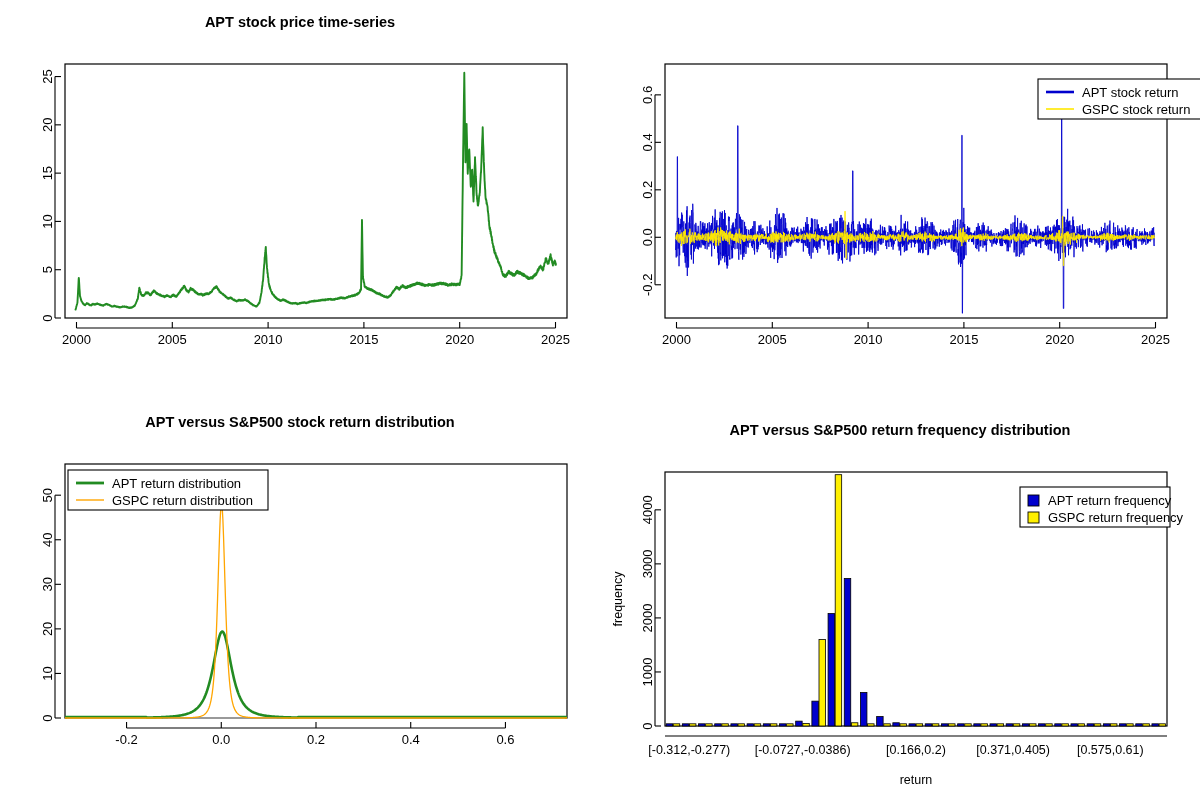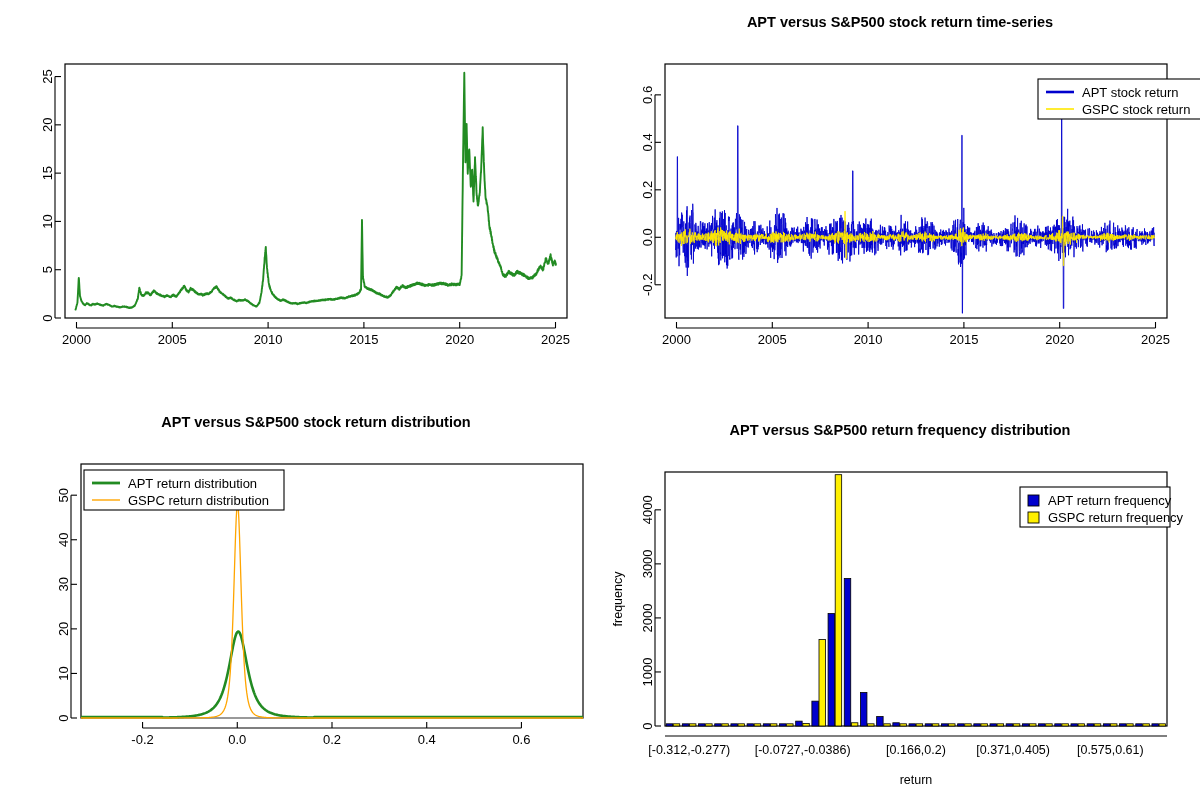--- a/index.html
+++ b/index.html
@@ -3,40 +3,41 @@
 <meta charset="utf-8">
 <title>APT stock analysis panels</title>
 <style>
   html,body{margin:0;padding:0;background:#ffffff;}
   body{width:1200px;height:800px;overflow:hidden;
        font-family:"Liberation Sans","DejaVu Sans",sans-serif;color:#000;}
   #root{position:relative;width:1200px;height:800px;}
   .panel{position:absolute;width:600px;height:400px;}
   #p-tl{left:0;top:0;}
   #p-tr{left:600px;top:0;}
-  #p-bl{left:16px;top:400px;text-decoration:underline;}
+  #p-bl{left:0;top:400px;text-decoration:underline;}
   #p-br{left:600px;top:408px;}
 
   .ptitle{position:absolute;left:0;top:14px;width:600px;text-align:center;
           font-size:14.5px;font-weight:bold;letter-spacing:0px;}
 
   .plotsvg{position:absolute;left:0;top:0;width:600px;height:400px;}
 
   .axlabel{font-size:13px;fill:#000;font-family:"Liberation Sans","DejaVu Sans",sans-serif;}
   .axlabel-rot{font-size:13px;fill:#000;font-family:"Liberation Sans","DejaVu Sans",sans-serif;}
   .legtext{font-size:13px;fill:#000;font-family:"Liberation Sans","DejaVu Sans",sans-serif;}
   .axistitle{font-size:12.5px;fill:#000;font-family:"Liberation Sans","DejaVu Sans",sans-serif;}
   .binlabel{font-size:12.5px;fill:#000;font-family:"Liberation Sans","DejaVu Sans",sans-serif;}
 </style>
 </head>
 <body>
 
 <div id="root">
 
   <div class="panel" id="p-tl">
+    <div class="ptitle">APT stock price time-series</div>
     <svg class="plotsvg" id="svg-tl" viewBox="0 0 600 400">
         <rect x="65" y="64" width="502" height="254" fill="none" stroke="#000000" stroke-width="1.2"></rect>
         <g>
           <line x1="76.4961832061052" y1="328" x2="555.5038167938948" y2="328" stroke="#000" stroke-width="1.1"></line>
           <line x1="76.4961832061052" y1="328" x2="76.4961832061052" y2="322" stroke="#000" stroke-width="1.1"></line>
           <text x="76.4961832061052" y="344" class="axlabel" text-anchor="middle">2000</text>
           <line x1="172.29770992366315" y1="328" x2="172.29770992366315" y2="322" stroke="#000" stroke-width="1.1"></line>
           <text x="172.29770992366315" y="344" class="axlabel" text-anchor="middle">2005</text>
           <line x1="268.09923664122107" y1="328" x2="268.09923664122107" y2="322" stroke="#000" stroke-width="1.1"></line>
           <text x="268.09923664122107" y="344" class="axlabel" text-anchor="middle">2010</text>
@@ -60,21 +61,20 @@
           <line x1="55" y1="124.84410646387835" x2="61" y2="124.84410646387835" stroke="#000" stroke-width="1.1"></line>
           <text x="49" y="124.84410646387835" class="axlabel-rot" text-anchor="middle" dominant-baseline="middle" transform="rotate(-90 49 124.84410646387835)">20</text>
           <line x1="55" y1="76.5551330798479" x2="61" y2="76.5551330798479" stroke="#000" stroke-width="1.1"></line>
           <text x="49" y="76.5551330798479" class="axlabel-rot" text-anchor="middle" dominant-baseline="middle" transform="rotate(-90 49 76.5551330798479)">25</text>
         </g>
         <path d="M75.54 309.62 L75.70 309.08 L75.86 308.78 L76.02 307.74 L76.18 307.27 L76.34 306.60 L76.50 306.02 L76.66 305.29 L76.82 304.87 L76.98 304.44 L77.13 303.74 L77.29 303.18 L77.45 302.51 L77.62 299.10 L77.79 296.08 L77.96 293.67 L78.12 289.93 L78.29 287.06 L78.46 283.63 L78.63 279.69 L78.80 277.93 L78.96 279.35 L79.12 282.22 L79.29 285.12 L79.45 288.22 L79.62 290.24 L79.78 292.65 L79.95 295.32 L80.11 296.79 L80.28 296.80 L80.45 297.53 L80.62 298.41 L80.78 298.38 L80.95 299.51 L81.12 299.60 L81.29 300.84 L81.45 300.61 L81.61 301.59 L81.77 301.57 L81.92 301.67 L82.08 301.82 L82.24 302.07 L82.40 302.18 L82.56 302.90 L82.72 303.22 L82.88 303.04 L83.04 303.60 L83.20 303.80 L83.36 303.80 L83.52 304.36 L83.68 303.91 L83.84 304.19 L84.00 304.64 L84.16 304.51 L84.32 304.47 L84.48 304.92 L84.64 304.88 L84.80 304.54 L84.96 304.81 L85.12 305.24 L85.28 304.57 L85.44 304.60 L85.60 304.43 L85.76 304.20 L85.92 304.27 L86.08 303.83 L86.24 303.81 L86.40 303.97 L86.56 303.86 L86.72 303.23 L86.87 303.11 L87.03 303.41 L87.19 303.26 L87.35 303.41 L87.51 303.66 L87.67 303.55 L87.83 303.56 L87.99 303.95 L88.15 304.11 L88.31 303.72 L88.47 304.23 L88.63 304.24 L88.79 304.34 L88.95 304.40 L89.11 304.87 L89.27 304.85 L89.43 304.42 L89.59 304.71 L89.75 305.06 L89.91 305.22 L90.07 305.23 L90.23 304.97 L90.39 305.28 L90.55 305.11 L90.71 305.26 L90.87 305.13 L91.03 305.07 L91.19 305.53 L91.35 305.43 L91.51 304.90 L91.66 305.14 L91.82 304.91 L91.98 304.32 L92.14 304.64 L92.30 304.19 L92.46 304.59 L92.62 304.09 L92.78 304.27 L92.94 303.68 L93.10 304.34 L93.26 304.12 L93.42 304.18 L93.58 304.18 L93.74 304.16 L93.90 304.45 L94.06 304.12 L94.22 304.03 L94.38 304.11 L94.54 304.57 L94.70 304.58 L94.86 304.72 L95.02 304.58 L95.18 304.24 L95.34 304.60 L95.50 303.95 L95.66 304.24 L95.82 303.85 L95.98 303.70 L96.14 304.30 L96.30 304.31 L96.45 303.78 L96.61 304.19 L96.77 303.62 L96.93 303.47 L97.09 303.29 L97.25 303.98 L97.41 303.74 L97.57 303.64 L97.73 303.70 L97.89 304.06 L98.05 303.93 L98.21 304.11 L98.37 304.04 L98.53 304.09 L98.69 304.11 L98.85 303.97 L99.01 304.19 L99.17 304.56 L99.33 304.63 L99.49 304.49 L99.65 304.64 L99.81 304.39 L99.97 305.00 L100.13 305.12 L100.29 305.13 L100.45 304.84 L100.61 304.73 L100.77 304.83 L100.93 305.20 L101.09 304.81 L101.24 304.91 L101.40 305.14 L101.56 305.35 L101.72 305.08 L101.88 305.10 L102.04 305.54 L102.20 305.17 L102.36 305.53 L102.52 305.22 L102.68 305.56 L102.84 305.37 L103.00 305.56 L103.16 305.48 L103.32 305.79 L103.48 305.28 L103.64 305.58 L103.80 304.93 L103.96 304.90 L104.12 304.90 L104.28 304.81 L104.44 304.72 L104.60 304.72 L104.76 304.36 L104.92 304.34 L105.08 304.59 L105.24 304.80 L105.40 304.33 L105.56 304.23 L105.72 303.87 L105.88 303.96 L106.03 304.03 L106.19 303.84 L106.35 304.24 L106.51 304.18 L106.67 303.94 L106.83 304.34 L106.99 304.16 L107.15 303.96 L107.31 304.15 L107.47 304.26 L107.63 304.71 L107.79 304.21 L107.95 304.33 L108.11 304.73 L108.27 304.82 L108.43 304.62 L108.59 304.60 L108.75 304.75 L108.91 304.92 L109.07 304.79 L109.23 305.08 L109.39 304.95 L109.55 305.13 L109.71 305.23 L109.87 305.10 L110.03 305.54 L110.19 305.85 L110.35 305.60 L110.51 305.55 L110.67 305.63 L110.83 305.73 L110.98 305.72 L111.14 306.16 L111.30 305.96 L111.46 306.18 L111.62 306.11 L111.78 306.36 L111.94 306.68 L112.10 306.33 L112.26 306.23 L112.42 306.58 L112.58 306.45 L112.74 306.48 L112.90 306.38 L113.06 306.17 L113.22 306.18 L113.38 306.46 L113.54 306.22 L113.70 306.00 L113.86 305.84 L114.02 306.19 L114.18 305.96 L114.34 305.68 L114.50 305.67 L114.66 305.99 L114.82 306.22 L114.98 305.80 L115.14 306.33 L115.30 306.27 L115.46 306.37 L115.62 306.51 L115.77 306.48 L115.93 306.20 L116.09 306.59 L116.25 306.31 L116.41 306.56 L116.57 306.58 L116.73 306.79 L116.89 306.91 L117.05 306.73 L117.21 306.51 L117.37 306.53 L117.53 306.57 L117.69 306.66 L117.85 306.85 L118.01 307.00 L118.17 306.89 L118.33 307.08 L118.49 307.31 L118.65 307.32 L118.81 306.78 L118.97 306.82 L119.13 307.41 L119.29 307.44 L119.45 307.18 L119.61 307.04 L119.77 307.27 L119.93 307.40 L120.09 307.08 L120.25 307.24 L120.41 307.17 L120.56 307.13 L120.72 307.10 L120.88 307.39 L121.04 307.04 L121.20 307.12 L121.36 307.00 L121.52 307.04 L121.68 306.94 L121.84 306.74 L122.00 306.80 L122.16 306.59 L122.32 306.91 L122.48 306.49 L122.64 306.78 L122.80 306.75 L122.96 306.79 L123.12 306.61 L123.28 306.76 L123.44 306.72 L123.60 306.54 L123.76 306.57 L123.92 306.65 L124.08 306.41 L124.24 306.79 L124.40 306.71 L124.56 306.32 L124.72 306.69 L124.88 306.82 L125.04 306.93 L125.20 306.75 L125.35 306.87 L125.51 306.89 L125.67 306.78 L125.83 306.97 L125.99 306.66 L126.15 306.63 L126.31 306.92 L126.47 306.66 L126.63 307.04 L126.79 307.35 L126.95 306.94 L127.11 307.17 L127.27 307.47 L127.43 307.04 L127.59 307.29 L127.75 307.59 L127.91 307.34 L128.07 307.59 L128.23 307.31 L128.39 307.63 L128.55 307.92 L128.71 307.93 L128.87 307.73 L129.03 307.73 L129.19 308.00 L129.35 307.88 L129.51 307.53 L129.67 307.66 L129.83 307.52 L129.99 307.96 L130.15 307.79 L130.30 307.92 L130.46 307.57 L130.62 307.88 L130.78 307.80 L130.94 307.57 L131.10 307.30 L131.26 307.75 L131.42 307.41 L131.58 307.37 L131.74 307.29 L131.90 307.65 L132.06 307.51 L132.22 307.26 L132.38 307.28 L132.54 307.01 L132.70 307.25 L132.86 306.92 L133.02 306.82 L133.18 306.42 L133.34 306.30 L133.50 306.71 L133.66 306.07 L133.82 305.87 L133.98 305.92 L134.14 305.71 L134.30 305.60 L134.46 306.00 L134.62 305.96 L134.78 305.32 L134.94 305.38 L135.09 304.77 L135.25 304.41 L135.41 304.25 L135.57 303.90 L135.73 303.33 L135.89 303.22 L136.05 303.04 L136.21 302.09 L136.37 301.95 L136.53 301.43 L136.69 301.49 L136.85 301.18 L137.01 300.14 L137.17 299.91 L137.33 299.52 L137.49 299.65 L137.65 298.61 L137.81 298.86 L137.96 297.85 L138.12 296.75 L138.27 295.11 L138.42 293.98 L138.58 293.05 L138.73 292.53 L138.88 290.70 L139.04 289.66 L139.19 288.47 L139.34 287.78 L139.50 288.32 L139.66 289.02 L139.82 290.04 L139.98 290.58 L140.14 290.92 L140.30 291.50 L140.46 292.16 L140.62 292.00 L140.78 292.47 L140.94 293.93 L141.10 294.55 L141.26 294.56 L141.42 294.98 L141.59 294.56 L141.75 295.63 L141.91 295.49 L142.08 295.66 L142.24 295.55 L142.41 295.71 L142.57 294.84 L142.74 295.31 L142.90 295.00 L143.06 295.77 L143.23 296.06 L143.39 295.54 L143.56 295.41 L143.72 295.15 L143.89 295.30 L144.05 295.43 L144.21 295.59 L144.38 294.46 L144.54 295.07 L144.71 294.65 L144.87 294.15 L145.04 293.98 L145.20 294.16 L145.36 293.37 L145.53 293.13 L145.69 292.78 L145.86 292.30 L146.01 293.22 L146.17 292.90 L146.32 292.43 L146.48 293.53 L146.63 293.19 L146.79 292.31 L146.95 292.43 L147.10 292.27 L147.26 292.72 L147.41 292.89 L147.57 293.42 L147.72 293.08 L147.88 292.44 L148.04 292.81 L148.19 292.84 L148.35 292.62 L148.51 292.85 L148.67 293.81 L148.83 293.56 L148.99 293.84 L149.15 293.83 L149.31 293.63 L149.47 293.68 L149.62 293.96 L149.78 294.99 L149.94 295.09 L150.10 295.30 L150.26 295.40 L150.42 295.27 L150.58 295.30 L150.74 295.16 L150.90 294.37 L151.06 294.94 L151.22 294.45 L151.38 294.00 L151.54 293.35 L151.70 292.96 L151.86 293.05 L152.02 293.50 L152.18 292.22 L152.34 292.13 L152.50 292.15 L152.66 291.92 L152.82 291.49 L152.98 291.64 L153.14 292.34 L153.30 291.35 L153.46 291.08 L153.62 290.34 L153.78 291.12 L153.94 291.30 L154.10 290.56 L154.26 290.94 L154.41 291.33 L154.57 290.60 L154.73 291.50 L154.89 291.34 L155.05 291.27 L155.21 292.15 L155.37 292.15 L155.53 292.62 L155.69 292.77 L155.85 292.35 L156.01 292.69 L156.17 293.42 L156.33 292.78 L156.49 293.76 L156.65 292.61 L156.81 293.96 L156.97 293.76 L157.13 292.90 L157.29 293.25 L157.45 294.25 L157.61 294.33 L157.77 294.28 L157.93 293.93 L158.09 294.04 L158.25 294.50 L158.41 294.02 L158.57 294.04 L158.73 294.12 L158.89 294.01 L159.05 294.42 L159.20 294.58 L159.36 294.88 L159.52 295.28 L159.68 294.75 L159.84 295.06 L160.00 295.39 L160.16 295.15 L160.32 294.55 L160.48 295.48 L160.64 294.76 L160.80 294.77 L160.96 294.81 L161.12 295.83 L161.28 296.10 L161.44 295.60 L161.60 296.00 L161.76 295.85 L161.92 296.06 L162.08 296.19 L162.24 295.80 L162.40 296.15 L162.56 296.33 L162.72 295.86 L162.88 296.31 L163.04 295.73 L163.20 296.55 L163.36 295.76 L163.52 296.04 L163.68 296.20 L163.84 296.45 L163.99 296.44 L164.15 296.98 L164.31 296.41 L164.47 296.38 L164.63 297.30 L164.79 296.43 L164.95 296.07 L165.11 296.30 L165.27 296.38 L165.43 296.37 L165.59 295.94 L165.75 296.40 L165.91 295.58 L166.07 295.50 L166.23 296.36 L166.39 295.65 L166.55 295.30 L166.71 295.75 L166.87 295.29 L167.03 296.10 L167.19 296.03 L167.35 295.26 L167.51 295.40 L167.67 295.85 L167.83 295.76 L167.99 295.55 L168.15 296.08 L168.31 295.74 L168.47 296.21 L168.63 295.95 L168.78 296.62 L168.94 296.24 L169.10 296.32 L169.26 296.82 L169.42 296.38 L169.58 297.14 L169.74 296.31 L169.90 296.36 L170.06 296.63 L170.22 297.06 L170.38 296.79 L170.54 296.70 L170.70 296.63 L170.86 297.40 L171.02 296.42 L171.18 296.14 L171.34 296.51 L171.50 295.91 L171.66 296.07 L171.82 295.57 L171.98 295.34 L172.14 295.71 L172.30 295.87 L172.46 296.01 L172.62 295.51 L172.78 295.15 L172.94 294.70 L173.10 294.49 L173.26 294.99 L173.42 295.07 L173.58 295.29 L173.73 295.60 L173.89 294.80 L174.05 295.93 L174.21 295.60 L174.37 295.61 L174.53 296.20 L174.69 296.13 L174.85 295.35 L175.01 295.71 L175.17 296.04 L175.33 296.43 L175.49 295.77 L175.65 296.06 L175.81 296.46 L175.97 296.78 L176.13 296.27 L176.29 296.59 L176.45 296.86 L176.61 296.05 L176.77 296.36 L176.93 295.95 L177.09 295.78 L177.25 295.19 L177.41 294.60 L177.57 295.06 L177.73 294.92 L177.89 294.22 L178.05 294.04 L178.21 294.39 L178.37 293.53 L178.52 293.85 L178.68 293.79 L178.84 292.72 L179.00 292.62 L179.16 292.68 L179.32 292.93 L179.48 292.87 L179.64 291.86 L179.80 291.68 L179.96 291.88 L180.12 292.03 L180.28 290.53 L180.44 290.60 L180.60 290.13 L180.76 290.54 L180.92 289.58 L181.08 290.34 L181.24 290.28 L181.40 289.40 L181.56 289.93 L181.72 289.89 L181.88 289.22 L182.04 288.46 L182.21 289.13 L182.37 287.64 L182.53 287.62 L182.70 288.56 L182.86 288.14 L183.03 287.79 L183.19 288.07 L183.36 287.45 L183.52 287.15 L183.68 285.91 L183.85 286.89 L184.01 286.15 L184.18 286.50 L184.33 285.73 L184.49 286.35 L184.64 287.14 L184.80 287.35 L184.96 286.73 L185.11 287.46 L185.27 287.30 L185.42 288.20 L185.58 289.21 L185.73 289.03 L185.89 288.79 L186.05 289.75 L186.20 290.43 L186.36 289.44 L186.51 290.18 L186.67 289.77 L186.83 290.05 L186.99 291.18 L187.15 291.41 L187.31 291.55 L187.47 290.98 L187.63 291.24 L187.79 291.43 L187.95 290.89 L188.10 291.38 L188.26 291.65 L188.42 291.57 L188.58 292.63 L188.74 291.59 L188.90 290.76 L189.06 291.52 L189.22 290.42 L189.38 291.14 L189.54 290.11 L189.70 290.52 L189.86 289.17 L190.02 289.40 L190.18 289.50 L190.34 289.32 L190.50 288.43 L190.66 287.84 L190.82 288.17 L190.98 288.11 L191.14 289.64 L191.30 288.33 L191.46 288.97 L191.62 288.86 L191.78 289.92 L191.94 288.62 L192.10 289.55 L192.26 289.00 L192.42 289.75 L192.58 288.92 L192.74 289.53 L192.90 290.18 L193.05 289.82 L193.21 289.88 L193.37 289.36 L193.53 290.22 L193.69 290.87 L193.85 290.64 L194.01 290.05 L194.17 290.58 L194.33 290.39 L194.49 290.48 L194.65 291.94 L194.81 290.76 L194.97 291.00 L195.13 291.98 L195.29 292.59 L195.45 291.49 L195.61 291.58 L195.77 292.74 L195.93 291.87 L196.09 292.56 L196.25 292.93 L196.41 293.28 L196.57 293.19 L196.73 292.57 L196.89 293.19 L197.05 293.11 L197.21 292.83 L197.37 293.03 L197.53 294.17 L197.69 293.95 L197.84 294.01 L198.00 293.93 L198.16 293.99 L198.32 294.47 L198.48 294.53 L198.64 293.81 L198.80 294.11 L198.96 294.42 L199.12 294.14 L199.28 294.42 L199.44 293.96 L199.60 294.08 L199.76 294.46 L199.92 294.64 L200.08 293.96 L200.24 294.07 L200.40 294.53 L200.56 294.52 L200.72 293.68 L200.88 293.79 L201.04 294.05 L201.20 293.60 L201.36 294.47 L201.52 294.84 L201.68 294.51 L201.84 293.87 L202.00 294.07 L202.16 294.56 L202.32 294.20 L202.48 295.01 L202.63 294.94 L202.79 295.78 L202.95 294.87 L203.11 295.09 L203.27 294.93 L203.43 295.11 L203.59 294.80 L203.75 294.30 L203.91 294.60 L204.07 294.33 L204.23 295.16 L204.39 295.18 L204.55 294.84 L204.71 294.49 L204.87 293.69 L205.03 293.82 L205.19 294.43 L205.35 294.61 L205.51 293.47 L205.67 294.54 L205.83 294.12 L205.99 293.76 L206.15 294.18 L206.31 293.20 L206.47 293.77 L206.63 293.92 L206.79 293.42 L206.95 293.78 L207.11 294.07 L207.27 293.21 L207.42 293.78 L207.58 293.50 L207.74 293.36 L207.90 294.38 L208.06 294.22 L208.22 293.94 L208.38 294.26 L208.54 294.30 L208.70 293.42 L208.86 293.75 L209.02 293.59 L209.18 293.88 L209.34 292.91 L209.50 293.15 L209.66 292.71 L209.82 292.44 L209.98 293.40 L210.14 292.10 L210.30 291.97 L210.46 292.58 L210.62 291.91 L210.78 292.09 L210.94 292.30 L211.10 292.45 L211.26 291.78 L211.42 292.20 L211.58 291.99 L211.74 291.09 L211.90 291.56 L212.06 291.46 L212.22 290.64 L212.37 290.09 L212.53 290.21 L212.69 289.55 L212.85 289.51 L213.01 289.32 L213.17 289.33 L213.33 288.68 L213.49 289.38 L213.65 289.10 L213.81 288.05 L213.97 288.64 L214.13 288.42 L214.29 287.86 L214.45 287.41 L214.61 288.12 L214.77 288.07 L214.93 287.70 L215.09 288.10 L215.25 286.91 L215.41 287.15 L215.57 287.20 L215.73 287.94 L215.89 287.11 L216.05 287.67 L216.21 286.22 L216.37 287.26 L216.53 286.70 L216.69 286.32 L216.85 286.96 L217.01 287.76 L217.16 287.76 L217.32 287.46 L217.48 288.24 L217.64 288.68 L217.80 288.68 L217.96 289.68 L218.12 288.62 L218.28 289.25 L218.44 289.62 L218.60 289.30 L218.76 289.93 L218.92 290.38 L219.08 290.19 L219.24 290.38 L219.40 291.80 L219.56 290.91 L219.72 291.42 L219.88 292.10 L220.04 291.55 L220.20 292.12 L220.36 292.73 L220.52 292.81 L220.68 292.16 L220.84 293.04 L221.00 292.71 L221.16 292.40 L221.32 292.67 L221.48 293.22 L221.64 293.44 L221.80 293.57 L221.95 293.35 L222.11 293.40 L222.27 293.38 L222.43 294.09 L222.59 294.11 L222.75 293.72 L222.91 294.67 L223.07 294.79 L223.23 294.62 L223.39 294.23 L223.55 294.94 L223.71 294.91 L223.87 294.82 L224.03 295.18 L224.19 295.15 L224.35 295.90 L224.51 295.44 L224.67 295.40 L224.83 296.14 L224.99 295.45 L225.15 295.79 L225.31 295.86 L225.47 296.79 L225.63 296.93 L225.79 296.16 L225.95 297.21 L226.11 297.22 L226.27 296.75 L226.43 297.46 L226.59 297.38 L226.74 297.04 L226.90 297.88 L227.06 297.46 L227.22 297.88 L227.38 298.31 L227.54 298.25 L227.70 297.99 L227.86 298.28 L228.02 298.80 L228.18 298.53 L228.34 298.66 L228.50 297.98 L228.66 297.89 L228.82 298.85 L228.98 297.94 L229.14 297.77 L229.30 298.19 L229.46 297.97 L229.62 298.16 L229.78 298.10 L229.94 298.11 L230.10 297.86 L230.26 298.18 L230.42 297.39 L230.58 298.08 L230.74 298.01 L230.90 297.52 L231.06 297.94 L231.22 297.76 L231.38 298.24 L231.53 298.32 L231.69 298.87 L231.85 298.86 L232.01 298.19 L232.17 298.27 L232.33 298.97 L232.49 298.78 L232.65 299.20 L232.81 299.49 L232.97 299.66 L233.13 299.56 L233.29 299.72 L233.45 299.64 L233.61 299.93 L233.77 300.16 L233.93 300.28 L234.09 299.56 L234.25 299.96 L234.41 299.69 L234.57 300.46 L234.73 299.99 L234.89 300.45 L235.05 300.16 L235.21 300.88 L235.37 300.92 L235.53 300.61 L235.69 300.89 L235.85 300.60 L236.01 300.54 L236.17 300.65 L236.33 300.64 L236.48 300.88 L236.64 301.14 L236.80 301.46 L236.96 300.94 L237.12 301.29 L237.28 300.73 L237.44 300.81 L237.60 300.87 L237.76 300.78 L237.92 300.23 L238.08 300.76 L238.24 300.05 L238.40 300.89 L238.56 300.33 L238.72 300.27 L238.88 299.84 L239.04 300.48 L239.20 299.73 L239.36 300.25 L239.52 300.01 L239.68 300.65 L239.84 299.97 L240.00 300.15 L240.16 300.29 L240.32 300.51 L240.48 300.09 L240.64 300.77 L240.80 300.38 L240.96 300.12 L241.12 300.14 L241.27 300.28 L241.43 300.12 L241.59 300.24 L241.75 300.31 L241.91 300.80 L242.07 300.82 L242.23 300.22 L242.39 300.53 L242.55 300.31 L242.71 300.02 L242.87 300.46 L243.03 300.41 L243.19 300.49 L243.35 300.44 L243.51 300.37 L243.67 300.09 L243.83 300.40 L243.99 300.29 L244.15 299.79 L244.31 299.93 L244.47 299.73 L244.63 300.10 L244.79 299.94 L244.95 299.32 L245.11 299.69 L245.27 299.29 L245.43 299.45 L245.59 299.52 L245.75 300.41 L245.91 299.58 L246.06 300.31 L246.22 300.23 L246.38 300.51 L246.54 300.23 L246.70 300.32 L246.86 300.99 L247.02 300.88 L247.18 300.82 L247.34 301.08 L247.50 300.53 L247.66 301.22 L247.82 301.10 L247.98 300.77 L248.14 301.02 L248.30 301.40 L248.46 301.11 L248.62 301.25 L248.78 302.12 L248.94 302.20 L249.10 301.62 L249.26 302.30 L249.42 302.51 L249.58 302.55 L249.74 302.58 L249.90 302.42 L250.06 302.89 L250.22 303.27 L250.38 302.86 L250.54 303.18 L250.70 303.00 L250.85 303.75 L251.01 303.95 L251.17 303.84 L251.33 303.51 L251.49 304.32 L251.65 304.34 L251.81 304.07 L251.97 304.27 L252.13 304.43 L252.29 304.17 L252.45 304.90 L252.61 304.68 L252.77 304.67 L252.93 305.18 L253.09 305.14 L253.25 305.44 L253.41 305.41 L253.57 305.23 L253.73 305.28 L253.89 305.37 L254.05 305.50 L254.21 305.42 L254.37 305.45 L254.53 305.77 L254.69 305.79 L254.85 305.97 L255.01 305.94 L255.17 306.17 L255.33 306.26 L255.49 305.89 L255.65 305.87 L255.80 306.45 L255.96 306.40 L256.12 306.23 L256.28 306.09 L256.44 306.34 L256.60 306.62 L256.76 305.99 L256.92 306.14 L257.08 305.93 L257.24 305.87 L257.40 305.57 L257.56 305.28 L257.72 305.07 L257.88 304.49 L258.04 304.30 L258.20 304.49 L258.36 304.22 L258.52 303.92 L258.68 303.24 L258.84 303.66 L259.00 303.42 L259.16 302.98 L259.32 303.13 L259.48 302.57 L259.64 301.75 L259.80 300.94 L259.96 300.13 L260.12 299.83 L260.28 298.64 L260.44 297.84 L260.59 296.53 L260.75 296.23 L260.91 295.36 L261.07 294.27 L261.23 293.44 L261.39 293.21 L261.55 292.20 L261.71 290.78 L261.87 288.46 L262.03 288.46 L262.19 285.82 L262.35 286.04 L262.51 284.53 L262.67 281.72 L262.83 281.83 L262.99 280.67 L263.15 279.47 L263.31 276.38 L263.48 274.21 L263.64 271.72 L263.81 268.99 L263.98 267.99 L264.15 264.86 L264.32 264.31 L264.48 262.10 L264.65 257.53 L264.81 257.12 L264.98 255.97 L265.14 253.40 L265.31 252.48 L265.47 250.97 L265.64 248.28 L265.80 246.87 L265.97 251.50 L266.14 254.10 L266.30 255.61 L266.47 258.77 L266.64 262.86 L266.81 264.86 L266.97 267.41 L267.14 269.24 L267.30 269.85 L267.46 273.30 L267.62 272.59 L267.78 273.99 L267.94 277.18 L268.10 276.96 L268.26 278.03 L268.42 280.13 L268.58 282.15 L268.74 283.08 L268.90 283.36 L269.06 284.99 L269.22 284.87 L269.38 286.77 L269.54 287.07 L269.70 286.05 L269.86 288.15 L270.02 287.18 L270.17 288.79 L270.33 288.78 L270.49 289.41 L270.65 289.48 L270.81 290.19 L270.97 290.69 L271.13 290.92 L271.29 291.85 L271.45 291.79 L271.61 291.98 L271.77 291.77 L271.93 293.42 L272.09 292.45 L272.25 293.47 L272.41 293.99 L272.57 293.61 L272.73 294.45 L272.89 294.71 L273.05 294.71 L273.21 294.61 L273.37 294.66 L273.53 294.42 L273.69 295.17 L273.85 294.90 L274.01 296.01 L274.17 295.74 L274.33 296.62 L274.49 295.77 L274.65 295.95 L274.81 297.07 L274.97 296.71 L275.12 296.66 L275.28 297.42 L275.44 297.00 L275.60 297.96 L275.76 297.27 L275.92 297.57 L276.08 297.34 L276.24 297.81 L276.40 297.70 L276.56 298.31 L276.72 297.83 L276.88 298.21 L277.04 298.53 L277.20 299.25 L277.36 299.32 L277.52 298.85 L277.68 299.17 L277.84 299.51 L278.00 299.68 L278.16 299.61 L278.32 299.18 L278.48 299.41 L278.64 299.92 L278.80 299.85 L278.96 299.39 L279.12 299.62 L279.28 300.05 L279.44 299.71 L279.60 300.28 L279.76 299.93 L279.91 300.73 L280.07 300.11 L280.23 300.34 L280.39 300.15 L280.55 300.25 L280.71 300.95 L280.87 300.22 L281.03 300.45 L281.19 300.81 L281.35 300.67 L281.51 300.37 L281.67 300.27 L281.83 300.17 L281.99 300.51 L282.15 299.79 L282.31 299.79 L282.47 300.40 L282.63 300.10 L282.79 299.70 L282.95 299.56 L283.11 299.33 L283.27 299.62 L283.43 299.99 L283.59 299.68 L283.75 300.23 L283.91 300.00 L284.07 300.40 L284.23 299.61 L284.39 300.28 L284.55 299.89 L284.70 300.48 L284.86 300.02 L285.02 300.84 L285.18 300.38 L285.34 300.99 L285.50 301.16 L285.66 300.91 L285.82 300.43 L285.98 300.80 L286.14 301.32 L286.30 301.37 L286.46 300.79 L286.62 300.91 L286.78 301.80 L286.94 301.40 L287.10 301.20 L287.26 301.77 L287.42 302.02 L287.58 301.54 L287.74 302.03 L287.90 301.76 L288.06 302.03 L288.22 301.68 L288.38 302.57 L288.54 302.62 L288.70 301.99 L288.86 302.31 L289.02 302.28 L289.18 302.57 L289.34 302.24 L289.49 303.07 L289.65 302.42 L289.81 302.99 L289.97 303.15 L290.13 302.90 L290.29 302.67 L290.45 302.74 L290.61 302.68 L290.77 303.43 L290.93 303.48 L291.09 303.37 L291.25 303.43 L291.41 303.14 L291.57 303.64 L291.73 303.29 L291.89 303.29 L292.05 303.19 L292.21 303.32 L292.37 303.07 L292.53 303.61 L292.69 303.71 L292.85 303.56 L293.01 303.60 L293.17 303.54 L293.33 303.08 L293.49 303.06 L293.65 302.97 L293.81 302.93 L293.97 303.08 L294.13 303.38 L294.28 303.35 L294.44 303.49 L294.60 303.39 L294.76 303.19 L294.92 303.29 L295.08 302.85 L295.24 302.74 L295.40 302.82 L295.56 303.20 L295.72 303.30 L295.88 303.28 L296.04 303.01 L296.20 303.34 L296.36 303.86 L296.52 303.46 L296.68 303.24 L296.84 303.57 L297.00 303.92 L297.16 303.89 L297.32 304.13 L297.48 303.52 L297.64 304.03 L297.80 303.79 L297.96 304.20 L298.12 303.97 L298.28 303.91 L298.44 303.82 L298.60 303.49 L298.76 303.50 L298.92 303.67 L299.08 303.75 L299.23 303.20 L299.39 303.42 L299.55 303.27 L299.71 303.40 L299.87 303.48 L300.03 303.56 L300.19 302.84 L300.35 302.90 L300.51 303.22 L300.67 303.32 L300.83 303.35 L300.99 302.62 L301.15 303.26 L301.31 302.99 L301.47 302.79 L301.63 302.81 L301.79 302.95 L301.95 302.65 L302.11 303.01 L302.27 302.35 L302.43 302.37 L302.59 302.65 L302.75 302.75 L302.91 302.73 L303.07 302.47 L303.23 302.65 L303.39 302.49 L303.55 302.95 L303.71 302.69 L303.87 302.34 L304.02 302.74 L304.18 302.62 L304.34 302.32 L304.50 302.55 L304.66 302.33 L304.82 302.48 L304.98 302.82 L305.14 302.48 L305.30 302.60 L305.46 302.69 L305.62 303.03 L305.78 302.84 L305.94 302.82 L306.10 303.26 L306.26 303.23 L306.42 302.70 L306.58 303.12 L306.74 303.05 L306.90 302.46 L307.06 302.82 L307.22 302.70 L307.38 302.26 L307.54 302.30 L307.70 302.71 L307.86 302.65 L308.02 302.70 L308.18 302.67 L308.34 302.12 L308.50 302.32 L308.66 302.17 L308.81 301.76 L308.97 302.45 L309.13 302.08 L309.29 302.30 L309.45 301.99 L309.61 302.16 L309.77 301.54 L309.93 302.11 L310.09 301.86 L310.25 301.49 L310.41 301.77 L310.57 301.61 L310.73 301.61 L310.89 301.87 L311.05 301.58 L311.21 301.20 L311.37 301.01 L311.53 301.28 L311.69 301.62 L311.85 301.29 L312.01 301.60 L312.17 301.20 L312.33 301.33 L312.49 300.98 L312.65 301.20 L312.81 301.22 L312.97 301.53 L313.13 301.15 L313.29 301.56 L313.45 301.16 L313.60 301.34 L313.76 300.70 L313.92 301.56 L314.08 301.35 L314.24 300.66 L314.40 301.43 L314.56 301.24 L314.72 301.05 L314.88 301.36 L315.04 300.52 L315.20 300.79 L315.36 301.32 L315.52 301.03 L315.68 301.22 L315.84 301.34 L316.00 300.91 L316.16 301.24 L316.32 301.08 L316.48 300.72 L316.64 300.82 L316.80 300.94 L316.96 300.52 L317.12 300.71 L317.28 300.61 L317.44 300.59 L317.60 300.95 L317.76 300.60 L317.92 300.39 L318.08 301.04 L318.24 300.94 L318.40 300.23 L318.55 300.93 L318.71 300.34 L318.87 300.50 L319.03 300.48 L319.19 300.66 L319.35 300.38 L319.51 300.16 L319.67 300.73 L319.83 300.07 L319.99 299.95 L320.15 300.65 L320.31 300.31 L320.47 300.71 L320.63 300.56 L320.79 300.60 L320.95 300.28 L321.11 299.76 L321.27 299.95 L321.43 300.46 L321.59 300.35 L321.75 299.97 L321.91 299.87 L322.07 299.74 L322.23 300.21 L322.39 299.81 L322.55 300.28 L322.71 299.60 L322.87 300.17 L323.03 299.72 L323.19 299.53 L323.34 299.65 L323.50 300.24 L323.66 299.91 L323.82 300.34 L323.98 299.99 L324.14 300.02 L324.30 300.29 L324.46 299.81 L324.62 299.50 L324.78 299.71 L324.94 300.21 L325.10 299.70 L325.26 299.54 L325.42 299.31 L325.58 299.87 L325.74 300.13 L325.90 299.71 L326.06 299.89 L326.22 299.50 L326.38 299.68 L326.54 299.52 L326.70 299.86 L326.86 299.49 L327.02 299.28 L327.18 299.17 L327.34 299.09 L327.50 299.49 L327.66 299.15 L327.82 299.12 L327.98 299.72 L328.13 299.55 L328.29 299.37 L328.45 298.94 L328.61 299.37 L328.77 298.99 L328.93 299.66 L329.09 298.89 L329.25 298.96 L329.41 298.98 L329.57 299.01 L329.73 299.00 L329.89 299.25 L330.05 299.38 L330.21 299.03 L330.37 299.40 L330.53 298.95 L330.69 298.83 L330.85 299.81 L331.01 299.64 L331.17 299.01 L331.33 299.85 L331.49 299.46 L331.65 299.44 L331.81 299.90 L331.97 299.97 L332.13 299.19 L332.29 299.44 L332.45 299.79 L332.61 299.73 L332.77 299.46 L332.92 299.82 L333.08 299.85 L333.24 299.89 L333.40 299.90 L333.56 299.76 L333.72 299.14 L333.88 299.01 L334.04 299.19 L334.20 298.90 L334.36 299.43 L334.52 299.82 L334.68 298.98 L334.84 298.94 L335.00 299.27 L335.16 299.38 L335.32 298.72 L335.48 298.75 L335.64 298.72 L335.80 299.22 L335.96 298.80 L336.12 299.06 L336.28 298.96 L336.44 298.71 L336.60 298.78 L336.76 298.78 L336.92 299.00 L337.08 298.84 L337.24 298.86 L337.40 298.26 L337.56 298.13 L337.72 298.31 L337.87 298.97 L338.03 298.69 L338.19 298.24 L338.35 298.50 L338.51 298.30 L338.67 297.87 L338.83 297.98 L338.99 298.51 L339.15 297.65 L339.31 298.03 L339.47 298.06 L339.63 297.72 L339.79 297.81 L339.95 298.45 L340.11 298.02 L340.27 297.43 L340.43 297.60 L340.59 297.64 L340.75 298.08 L340.91 297.54 L341.07 297.91 L341.23 297.38 L341.39 297.95 L341.55 297.54 L341.71 297.27 L341.87 297.81 L342.03 297.74 L342.19 298.19 L342.35 298.43 L342.51 298.36 L342.66 297.67 L342.82 298.21 L342.98 297.67 L343.14 297.52 L343.30 298.37 L343.46 297.81 L343.62 298.33 L343.78 298.44 L343.94 298.32 L344.10 298.56 L344.26 298.03 L344.42 298.12 L344.58 298.59 L344.74 297.83 L344.90 298.03 L345.06 298.51 L345.22 297.99 L345.38 297.74 L345.54 297.97 L345.70 297.81 L345.86 297.73 L346.02 297.98 L346.18 297.81 L346.34 297.85 L346.50 297.36 L346.66 297.22 L346.82 297.88 L346.98 297.06 L347.14 297.86 L347.30 297.10 L347.45 297.36 L347.61 297.34 L347.77 297.50 L347.93 297.52 L348.09 296.82 L348.25 296.89 L348.41 296.55 L348.57 296.31 L348.73 296.75 L348.89 296.39 L349.05 296.21 L349.21 296.25 L349.37 296.85 L349.53 296.76 L349.69 296.85 L349.85 296.91 L350.01 296.55 L350.17 296.85 L350.33 296.74 L350.49 296.06 L350.65 296.18 L350.81 296.38 L350.97 296.09 L351.13 296.19 L351.29 295.61 L351.45 295.86 L351.61 296.00 L351.77 296.23 L351.93 295.94 L352.09 295.26 L352.24 296.15 L352.40 295.79 L352.56 295.52 L352.72 296.04 L352.88 296.16 L353.04 295.62 L353.20 295.11 L353.36 295.26 L353.52 295.87 L353.68 295.20 L353.84 295.31 L354.00 295.92 L354.16 295.03 L354.32 294.98 L354.48 295.54 L354.64 295.70 L354.80 295.73 L354.96 294.55 L355.12 294.59 L355.28 295.60 L355.44 295.19 L355.60 295.30 L355.76 295.17 L355.92 294.55 L356.08 294.31 L356.24 294.55 L356.40 294.31 L356.56 294.11 L356.72 294.57 L356.88 294.22 L357.03 294.66 L357.19 294.76 L357.35 293.49 L357.51 294.60 L357.67 293.71 L357.83 293.83 L357.99 294.06 L358.15 293.71 L358.31 292.82 L358.47 293.35 L358.63 293.57 L358.79 293.59 L358.95 292.83 L359.11 292.74 L359.27 292.47 L359.43 292.36 L359.59 292.43 L359.75 291.64 L359.91 290.86 L360.07 291.62 L360.23 289.90 L360.39 289.56 L360.55 290.56 L360.71 290.00 L360.87 290.00 L361.03 289.57 L361.19 278.80 L361.35 267.39 L361.51 255.40 L361.67 244.27 L361.83 233.61 L361.98 219.88 L362.14 229.41 L362.30 239.93 L362.46 250.78 L362.62 257.99 L362.78 268.36 L362.94 276.40 L363.10 278.63 L363.26 279.45 L363.42 279.07 L363.58 280.68 L363.74 282.15 L363.90 281.80 L364.06 282.89 L364.22 283.03 L364.38 284.34 L364.54 286.37 L364.70 286.22 L364.86 287.11 L365.02 286.40 L365.18 287.06 L365.34 287.58 L365.50 287.61 L365.66 286.68 L365.82 287.57 L365.98 287.64 L366.14 287.09 L366.30 287.72 L366.46 287.13 L366.62 288.36 L366.77 288.18 L366.93 288.40 L367.09 288.51 L367.25 289.09 L367.41 288.17 L367.57 288.90 L367.73 288.90 L367.89 288.19 L368.05 288.48 L368.21 288.62 L368.37 288.77 L368.53 288.50 L368.69 289.37 L368.85 288.13 L369.01 289.74 L369.17 289.70 L369.33 289.64 L369.49 288.96 L369.65 289.46 L369.81 289.30 L369.97 288.99 L370.13 290.07 L370.29 289.69 L370.45 289.24 L370.61 290.26 L370.77 289.08 L370.93 289.25 L371.09 288.99 L371.25 289.12 L371.41 290.08 L371.56 290.51 L371.72 290.44 L371.88 289.55 L372.04 290.21 L372.20 290.90 L372.36 290.57 L372.52 291.02 L372.68 291.11 L372.84 290.08 L373.00 291.30 L373.16 291.22 L373.32 290.33 L373.48 291.49 L373.64 291.17 L373.80 290.82 L373.96 291.20 L374.12 290.90 L374.28 292.05 L374.44 291.90 L374.60 292.32 L374.76 291.22 L374.92 291.83 L375.08 292.31 L375.24 292.10 L375.40 292.31 L375.56 291.90 L375.72 292.11 L375.88 292.32 L376.04 293.36 L376.20 292.49 L376.35 292.82 L376.51 293.56 L376.67 293.63 L376.83 292.90 L376.99 292.63 L377.15 293.12 L377.31 293.04 L377.47 292.99 L377.63 293.90 L377.79 293.36 L377.95 293.39 L378.11 293.92 L378.27 293.40 L378.43 293.70 L378.59 293.51 L378.75 294.36 L378.91 293.45 L379.07 293.48 L379.23 294.02 L379.39 293.37 L379.55 294.53 L379.71 294.52 L379.87 293.55 L380.03 293.97 L380.19 293.93 L380.35 294.71 L380.51 293.92 L380.67 294.44 L380.83 294.78 L380.99 294.76 L381.15 295.41 L381.30 295.31 L381.46 294.74 L381.62 295.48 L381.78 295.14 L381.94 295.18 L382.10 295.54 L382.26 294.91 L382.42 295.13 L382.58 296.16 L382.74 295.86 L382.90 295.59 L383.06 295.60 L383.22 295.83 L383.38 296.30 L383.54 296.15 L383.70 296.25 L383.86 296.75 L384.02 295.67 L384.18 296.07 L384.34 296.09 L384.50 296.61 L384.66 296.36 L384.82 296.99 L384.98 296.84 L385.14 296.66 L385.30 296.62 L385.46 296.77 L385.62 296.77 L385.78 297.32 L385.94 296.34 L386.09 297.39 L386.25 296.51 L386.41 296.96 L386.57 297.49 L386.73 297.52 L386.89 297.25 L387.05 296.77 L387.21 296.84 L387.37 297.13 L387.53 296.92 L387.69 297.76 L387.85 297.07 L388.01 296.79 L388.17 297.59 L388.33 297.34 L388.49 297.17 L388.65 297.17 L388.81 296.17 L388.97 296.22 L389.13 296.86 L389.29 296.67 L389.45 296.56 L389.61 295.84 L389.77 295.83 L389.93 296.24 L390.09 295.15 L390.25 295.50 L390.41 295.22 L390.57 295.62 L390.73 295.13 L390.88 295.47 L391.04 294.66 L391.20 294.75 L391.36 294.22 L391.52 293.77 L391.68 293.57 L391.84 293.44 L392.00 292.83 L392.16 292.46 L392.32 292.40 L392.48 293.22 L392.64 292.24 L392.80 292.47 L392.96 291.32 L393.12 291.50 L393.28 291.94 L393.44 291.84 L393.60 290.43 L393.76 290.24 L393.92 291.14 L394.08 290.31 L394.24 289.87 L394.40 289.89 L394.56 289.82 L394.72 290.23 L394.88 288.76 L395.04 289.45 L395.20 288.87 L395.36 289.34 L395.52 288.91 L395.67 288.37 L395.83 287.57 L395.99 288.49 L396.15 286.87 L396.31 287.70 L396.47 287.52 L396.63 286.74 L396.79 287.41 L396.95 287.43 L397.11 286.87 L397.27 287.85 L397.43 287.19 L397.59 288.54 L397.75 288.18 L397.91 287.42 L398.07 288.52 L398.23 288.39 L398.39 288.51 L398.55 287.94 L398.71 289.01 L398.87 289.23 L399.03 289.48 L399.19 288.54 L399.35 289.81 L399.51 289.26 L399.67 288.85 L399.83 289.12 L399.99 287.74 L400.15 288.14 L400.31 288.09 L400.47 288.13 L400.62 287.37 L400.78 286.50 L400.94 286.71 L401.10 287.16 L401.26 287.55 L401.42 287.19 L401.58 286.95 L401.74 286.85 L401.90 286.80 L402.06 286.65 L402.22 286.26 L402.38 285.20 L402.54 286.36 L402.70 285.99 L402.86 285.19 L403.02 285.32 L403.18 286.68 L403.34 286.38 L403.50 286.58 L403.66 286.13 L403.82 286.85 L403.98 286.70 L404.14 287.45 L404.30 286.65 L404.46 286.32 L404.62 287.11 L404.78 286.40 L404.94 287.39 L405.10 287.59 L405.26 287.99 L405.41 287.20 L405.57 287.07 L405.73 288.03 L405.89 288.17 L406.05 287.26 L406.21 287.08 L406.37 288.10 L406.53 286.81 L406.69 286.79 L406.85 287.38 L407.01 288.04 L407.17 286.92 L407.33 286.27 L407.49 286.43 L407.65 286.31 L407.81 287.45 L407.97 286.21 L408.13 286.91 L408.29 287.03 L408.45 286.35 L408.61 286.84 L408.77 286.97 L408.93 286.27 L409.09 285.76 L409.25 286.42 L409.41 286.37 L409.57 285.82 L409.73 285.50 L409.89 285.28 L410.05 286.70 L410.20 286.50 L410.36 286.37 L410.52 286.65 L410.68 284.97 L410.84 285.05 L411.00 286.16 L411.16 286.17 L411.32 286.27 L411.48 284.82 L411.64 285.29 L411.80 285.25 L411.96 285.38 L412.12 284.49 L412.28 285.79 L412.44 285.80 L412.60 284.72 L412.76 284.25 L412.92 284.38 L413.08 285.19 L413.24 284.18 L413.40 285.01 L413.56 284.97 L413.72 284.37 L413.88 283.93 L414.04 285.23 L414.20 284.11 L414.36 283.88 L414.52 285.04 L414.68 284.98 L414.84 284.84 L414.99 283.65 L415.15 284.09 L415.31 284.00 L415.47 284.64 L415.63 284.76 L415.79 284.41 L415.95 284.32 L416.11 283.12 L416.27 283.22 L416.43 282.72 L416.59 283.08 L416.75 283.07 L416.91 284.03 L417.07 283.58 L417.23 282.57 L417.39 282.70 L417.55 282.66 L417.71 283.99 L417.87 284.04 L418.03 282.79 L418.19 282.96 L418.35 283.12 L418.51 284.02 L418.67 284.08 L418.83 283.67 L418.99 283.46 L419.15 283.08 L419.31 282.78 L419.47 283.62 L419.63 284.27 L419.78 284.12 L419.94 284.48 L420.10 283.87 L420.26 283.46 L420.42 283.34 L420.58 283.80 L420.74 284.54 L420.90 283.40 L421.06 284.21 L421.22 284.83 L421.38 285.02 L421.54 284.31 L421.70 283.67 L421.86 284.82 L422.02 283.70 L422.18 285.29 L422.34 283.75 L422.50 284.55 L422.66 285.34 L422.82 284.03 L422.98 284.98 L423.14 284.69 L423.30 285.64 L423.46 285.28 L423.62 284.45 L423.78 284.89 L423.94 285.48 L424.10 284.54 L424.26 284.75 L424.42 285.57 L424.58 285.52 L424.73 286.12 L424.89 285.18 L425.05 286.18 L425.21 284.96 L425.37 285.74 L425.53 285.70 L425.69 285.00 L425.85 284.73 L426.01 285.67 L426.17 285.25 L426.33 284.94 L426.49 285.55 L426.65 285.37 L426.81 284.87 L426.97 285.22 L427.13 284.65 L427.29 284.80 L427.45 285.30 L427.61 284.59 L427.77 285.54 L427.93 285.79 L428.09 285.52 L428.25 285.71 L428.41 285.45 L428.57 285.06 L428.73 283.87 L428.89 283.85 L429.05 284.99 L429.21 284.12 L429.37 284.27 L429.52 284.95 L429.68 284.82 L429.84 284.16 L430.00 284.28 L430.16 284.29 L430.32 284.83 L430.48 285.13 L430.64 284.81 L430.80 284.48 L430.96 284.77 L431.12 284.67 L431.28 284.55 L431.44 285.78 L431.60 284.77 L431.76 285.53 L431.92 284.75 L432.08 285.08 L432.24 284.23 L432.40 285.82 L432.56 284.81 L432.72 284.49 L432.88 285.59 L433.04 284.37 L433.20 284.20 L433.36 285.45 L433.52 284.91 L433.68 285.70 L433.84 284.87 L434.00 284.65 L434.16 284.57 L434.31 285.70 L434.47 283.87 L434.63 283.98 L434.79 284.12 L434.95 284.25 L435.11 284.65 L435.27 284.70 L435.43 284.94 L435.59 285.19 L435.75 285.18 L435.91 283.65 L436.07 285.17 L436.23 284.39 L436.39 283.44 L436.55 283.44 L436.71 284.07 L436.87 284.78 L437.03 284.55 L437.19 284.39 L437.35 284.29 L437.51 283.23 L437.67 283.58 L437.83 283.62 L437.99 283.02 L438.15 284.72 L438.31 283.32 L438.47 283.49 L438.63 284.44 L438.79 283.68 L438.95 284.14 L439.10 283.56 L439.26 282.92 L439.42 282.87 L439.58 283.53 L439.74 283.24 L439.90 283.23 L440.06 282.51 L440.22 282.89 L440.38 283.22 L440.54 282.89 L440.70 283.84 L440.86 284.13 L441.02 283.37 L441.18 283.73 L441.34 284.20 L441.50 282.63 L441.66 284.10 L441.82 283.04 L441.98 283.29 L442.14 284.32 L442.30 283.87 L442.46 283.08 L442.62 283.25 L442.78 283.17 L442.94 283.81 L443.10 283.97 L443.26 284.14 L443.42 282.81 L443.58 283.37 L443.74 284.39 L443.90 282.84 L444.05 283.51 L444.21 283.13 L444.37 283.70 L444.53 283.52 L444.69 284.52 L444.85 284.66 L445.01 283.90 L445.17 283.58 L445.33 283.32 L445.49 284.92 L445.65 284.95 L445.81 284.08 L445.97 283.94 L446.13 283.47 L446.29 283.67 L446.45 284.46 L446.61 285.08 L446.77 284.41 L446.93 284.36 L447.09 284.25 L447.25 283.99 L447.41 284.32 L447.57 285.58 L447.73 285.84 L447.89 284.64 L448.05 285.27 L448.21 285.02 L448.37 285.66 L448.53 285.13 L448.69 285.40 L448.84 284.49 L449.00 285.56 L449.16 284.79 L449.32 284.96 L449.48 284.18 L449.64 283.97 L449.80 285.22 L449.96 284.60 L450.12 284.28 L450.28 284.25 L450.44 285.19 L450.60 284.56 L450.76 284.55 L450.92 285.35 L451.08 285.32 L451.24 284.85 L451.40 283.54 L451.56 284.64 L451.72 284.02 L451.88 283.35 L452.04 283.60 L452.20 283.75 L452.36 284.63 L452.52 284.09 L452.68 283.66 L452.84 284.61 L453.00 283.91 L453.16 285.22 L453.32 285.21 L453.48 284.80 L453.63 284.70 L453.79 283.79 L453.95 284.93 L454.11 284.54 L454.27 283.69 L454.43 284.13 L454.59 284.45 L454.75 284.34 L454.91 284.15 L455.07 285.31 L455.23 284.81 L455.39 285.34 L455.55 283.92 L455.71 285.31 L455.87 285.31 L456.03 283.81 L456.19 284.45 L456.35 284.52 L456.51 283.95 L456.67 284.41 L456.83 285.22 L456.99 284.11 L457.15 284.29 L457.31 283.69 L457.47 283.99 L457.63 284.06 L457.79 283.85 L457.95 284.19 L458.11 284.82 L458.27 284.10 L458.42 284.59 L458.58 284.33 L458.74 284.75 L458.90 283.52 L459.06 284.36 L459.22 284.79 L459.38 283.43 L459.54 283.65 L459.70 285.04 L459.86 283.85 L460.02 283.25 L460.18 282.25 L460.34 281.87 L460.50 280.49 L460.66 279.55 L460.82 278.92 L460.98 279.08 L461.14 278.74 L461.30 276.33 L461.46 275.73 L461.62 274.84 L461.77 264.35 L461.92 252.32 L462.08 238.27 L462.23 226.37 L462.38 212.97 L462.54 199.86 L462.69 190.56 L462.84 175.38 L463.00 165.42 L463.15 151.07 L463.32 141.90 L463.48 129.80 L463.64 119.43 L463.81 108.03 L463.97 95.25 L464.14 85.80 L464.30 72.67 L464.46 85.20 L464.63 100.30 L464.79 111.53 L464.96 125.37 L465.12 138.24 L465.29 150.91 L465.45 162.35 L465.61 159.14 L465.78 152.39 L465.94 147.15 L466.11 142.35 L466.27 137.03 L466.44 130.56 L466.60 123.83 L466.76 132.14 L466.93 138.18 L467.09 145.63 L467.26 153.82 L467.42 159.13 L467.59 167.50 L467.75 173.82 L467.90 170.26 L468.06 167.44 L468.21 166.44 L468.36 162.06 L468.52 160.45 L468.67 158.18 L468.82 156.42 L468.98 153.30 L469.13 150.19 L469.28 149.51 L469.44 152.75 L469.59 156.48 L469.74 161.73 L469.90 165.80 L470.05 169.10 L470.20 172.29 L470.36 175.76 L470.51 179.98 L470.66 184.83 L470.82 186.71 L470.98 184.86 L471.15 181.34 L471.32 181.67 L471.49 178.05 L471.65 175.02 L471.82 173.99 L471.99 170.48 L472.16 169.61 L472.32 173.83 L472.49 176.08 L472.66 181.99 L472.83 185.75 L472.99 188.70 L473.16 194.89 L473.33 197.30 L473.50 201.46 L473.65 198.25 L473.80 195.04 L473.96 187.84 L474.11 185.24 L474.26 180.25 L474.42 175.39 L474.57 170.83 L474.72 166.13 L474.88 164.08 L475.03 157.13 L475.18 162.05 L475.34 164.75 L475.49 168.33 L475.64 171.51 L475.80 176.22 L475.95 177.54 L476.10 180.79 L476.26 184.63 L476.41 190.65 L476.56 193.39 L476.73 195.74 L476.90 195.57 L477.07 199.17 L477.23 199.48 L477.40 201.74 L477.57 201.74 L477.74 205.22 L477.90 205.48 L478.06 205.61 L478.22 204.21 L478.38 204.11 L478.54 202.10 L478.70 201.97 L478.86 199.76 L479.02 197.47 L479.18 196.25 L479.34 194.83 L479.50 195.66 L479.66 193.09 L479.82 192.77 L479.99 188.88 L480.16 184.96 L480.32 182.63 L480.49 179.45 L480.66 176.55 L480.83 173.14 L480.99 172.64 L481.16 169.41 L481.32 164.37 L481.47 161.60 L481.62 155.77 L481.77 152.84 L481.93 149.14 L482.08 144.58 L482.23 139.71 L482.39 136.97 L482.54 134.02 L482.69 127.31 L482.85 132.87 L483.00 138.71 L483.15 143.50 L483.31 146.52 L483.46 150.41 L483.61 154.35 L483.77 161.38 L483.92 163.41 L484.07 167.18 L484.23 172.48 L484.40 175.67 L484.56 180.34 L484.73 182.36 L484.90 186.30 L485.07 189.00 L485.23 189.97 L485.40 195.30 L485.57 197.53 L485.73 199.28 L485.89 198.59 L486.05 199.66 L486.21 200.89 L486.37 200.17 L486.53 203.59 L486.69 202.09 L486.85 203.72 L487.01 203.89 L487.17 204.82 L487.33 205.62 L487.48 206.23 L487.64 207.96 L487.80 211.13 L487.96 210.96 L488.12 213.03 L488.28 213.35 L488.44 215.98 L488.60 217.09 L488.76 221.31 L488.92 220.52 L489.08 223.02 L489.24 225.33 L489.40 226.48 L489.56 228.42 L489.72 229.41 L489.88 227.43 L490.04 228.26 L490.20 231.30 L490.36 229.65 L490.52 233.50 L490.68 231.31 L490.84 231.90 L491.00 234.26 L491.16 235.43 L491.32 236.66 L491.48 236.22 L491.64 237.60 L491.80 237.02 L491.96 240.47 L492.12 239.32 L492.27 241.35 L492.43 243.15 L492.59 243.01 L492.75 243.61 L492.91 244.30 L493.07 244.70 L493.23 246.80 L493.39 247.53 L493.55 246.20 L493.71 246.97 L493.87 250.23 L494.03 248.59 L494.19 251.89 L494.35 249.99 L494.51 250.15 L494.67 253.19 L494.83 252.84 L494.99 253.35 L495.15 253.55 L495.31 254.32 L495.47 252.71 L495.63 255.22 L495.79 253.94 L495.95 256.52 L496.11 256.05 L496.27 257.59 L496.43 255.71 L496.59 256.39 L496.75 256.43 L496.91 258.70 L497.06 258.01 L497.22 257.89 L497.38 258.76 L497.54 258.14 L497.70 259.81 L497.86 259.48 L498.02 261.93 L498.18 262.00 L498.34 262.07 L498.50 262.78 L498.66 261.61 L498.82 263.47 L498.98 263.46 L499.14 263.37 L499.30 262.86 L499.46 264.06 L499.62 265.21 L499.78 265.53 L499.94 265.01 L500.10 265.78 L500.26 265.18 L500.42 266.81 L500.58 266.99 L500.74 266.35 L500.90 268.07 L501.06 267.36 L501.22 269.46 L501.38 269.38 L501.54 270.66 L501.70 271.71 L501.85 271.52 L502.01 271.64 L502.17 271.72 L502.33 273.12 L502.49 273.69 L502.65 274.39 L502.81 274.93 L502.97 275.25 L503.13 275.55 L503.29 275.17 L503.45 275.15 L503.61 274.30 L503.77 275.63 L503.93 276.25 L504.09 275.82 L504.25 274.45 L504.41 274.56 L504.57 276.02 L504.73 276.96 L504.89 275.17 L505.05 276.10 L505.21 276.05 L505.37 276.88 L505.53 276.45 L505.69 276.78 L505.85 276.84 L506.01 276.04 L506.17 274.97 L506.33 274.43 L506.49 274.35 L506.65 274.80 L506.80 273.52 L506.96 273.97 L507.12 275.21 L507.28 273.86 L507.44 273.66 L507.60 272.68 L507.76 273.66 L507.92 273.03 L508.08 273.33 L508.24 272.36 L508.40 271.20 L508.56 270.88 L508.72 272.50 L508.88 271.35 L509.04 270.79 L509.20 273.06 L509.36 271.48 L509.52 273.35 L509.68 273.21 L509.84 272.33 L510.00 273.76 L510.16 272.34 L510.32 273.90 L510.48 273.88 L510.64 272.41 L510.80 273.24 L510.96 274.26 L511.12 272.49 L511.28 272.65 L511.44 274.53 L511.59 274.72 L511.75 274.86 L511.91 273.13 L512.07 274.34 L512.23 273.08 L512.39 273.23 L512.55 273.29 L512.71 274.79 L512.87 275.39 L513.03 275.79 L513.19 274.58 L513.35 275.47 L513.51 275.61 L513.67 274.03 L513.83 274.58 L513.99 275.51 L514.15 275.70 L514.31 275.79 L514.47 274.80 L514.63 274.98 L514.79 275.13 L514.95 275.32 L515.11 273.62 L515.27 274.91 L515.43 273.55 L515.59 274.61 L515.75 273.83 L515.91 272.18 L516.07 272.61 L516.23 271.79 L516.38 272.15 L516.54 272.71 L516.70 273.40 L516.86 270.99 L517.02 272.51 L517.18 271.90 L517.34 272.27 L517.50 272.80 L517.66 270.75 L517.82 271.27 L517.98 272.30 L518.14 273.01 L518.30 273.30 L518.46 271.58 L518.62 272.56 L518.78 272.32 L518.94 273.17 L519.10 273.76 L519.26 273.27 L519.42 273.76 L519.58 272.17 L519.74 271.79 L519.90 273.83 L520.06 271.98 L520.22 273.01 L520.38 272.47 L520.54 273.08 L520.70 273.41 L520.86 273.98 L521.02 272.66 L521.17 272.90 L521.33 274.24 L521.49 274.14 L521.65 274.24 L521.81 274.54 L521.97 273.47 L522.13 275.25 L522.29 273.43 L522.45 275.30 L522.61 274.71 L522.77 273.84 L522.93 275.53 L523.09 274.20 L523.25 274.94 L523.41 274.92 L523.57 275.96 L523.73 273.80 L523.89 274.51 L524.05 274.43 L524.21 274.39 L524.37 275.85 L524.53 275.96 L524.69 276.15 L524.85 275.71 L525.01 275.99 L525.17 276.28 L525.33 275.66 L525.49 276.42 L525.65 275.45 L525.81 276.34 L525.97 276.98 L526.12 276.41 L526.28 277.17 L526.44 277.71 L526.60 277.60 L526.76 276.69 L526.92 276.80 L527.08 277.25 L527.24 278.20 L527.40 276.42 L527.56 276.85 L527.72 278.66 L527.88 278.79 L528.04 278.88 L528.20 278.15 L528.36 278.13 L528.52 278.36 L528.68 278.52 L528.84 277.52 L529.00 278.86 L529.16 279.04 L529.32 277.97 L529.48 277.84 L529.64 278.61 L529.80 278.53 L529.96 278.77 L530.12 277.61 L530.28 278.48 L530.44 278.45 L530.60 277.31 L530.76 278.09 L530.91 278.31 L531.07 276.83 L531.23 277.13 L531.39 277.19 L531.55 278.01 L531.71 278.10 L531.87 277.50 L532.03 278.09 L532.19 278.60 L532.35 276.85 L532.51 277.34 L532.67 278.39 L532.83 277.84 L532.99 276.01 L533.15 276.02 L533.31 276.49 L533.47 275.72 L533.63 277.15 L533.79 275.63 L533.95 276.44 L534.11 276.26 L534.27 276.21 L534.43 274.35 L534.59 274.84 L534.75 276.07 L534.91 275.63 L535.07 274.71 L535.23 274.06 L535.39 274.87 L535.55 275.24 L535.70 275.01 L535.86 274.37 L536.02 273.54 L536.18 274.51 L536.34 274.77 L536.50 272.69 L536.66 273.48 L536.82 272.98 L536.98 272.09 L537.14 272.83 L537.30 272.60 L537.46 270.14 L537.62 270.22 L537.78 271.67 L537.94 269.96 L538.10 268.93 L538.26 270.42 L538.42 270.29 L538.58 270.04 L538.74 269.93 L538.90 269.50 L539.06 267.50 L539.22 268.35 L539.38 266.87 L539.54 266.81 L539.70 267.99 L539.86 266.49 L540.02 266.89 L540.18 266.98 L540.34 267.21 L540.49 266.07 L540.65 265.55 L540.81 266.95 L540.97 267.45 L541.13 267.41 L541.29 267.07 L541.45 267.41 L541.61 268.91 L541.77 268.58 L541.93 267.29 L542.09 267.14 L542.25 267.91 L542.41 268.14 L542.57 269.59 L542.73 270.58 L542.89 270.06 L543.05 268.73 L543.21 267.91 L543.37 269.66 L543.53 267.22 L543.69 266.21 L543.85 266.78 L544.01 266.30 L544.17 265.60 L544.33 263.21 L544.49 263.40 L544.65 263.10 L544.81 262.76 L544.97 262.77 L545.13 262.30 L545.28 260.99 L545.44 260.78 L545.60 258.42 L545.76 259.71 L545.92 259.04 L546.09 258.08 L546.25 260.54 L546.42 258.74 L546.58 260.56 L546.74 261.03 L546.91 260.92 L547.07 261.41 L547.24 262.62 L547.40 263.23 L547.57 262.22 L547.73 263.78 L547.89 263.43 L548.06 262.27 L548.22 263.46 L548.38 262.58 L548.53 262.02 L548.69 263.57 L548.85 260.42 L549.00 261.97 L549.16 260.66 L549.31 258.99 L549.47 260.63 L549.62 259.98 L549.78 259.73 L549.94 256.40 L550.09 259.01 L550.25 257.25 L550.40 256.30 L550.56 254.24 L550.71 255.16 L550.87 257.58 L551.03 258.12 L551.19 258.74 L551.35 257.77 L551.51 259.51 L551.67 258.73 L551.83 260.55 L551.99 260.22 L552.15 262.99 L552.31 262.62 L552.47 263.97 L552.63 263.64 L552.79 264.72 L552.95 265.64 L553.11 262.90 L553.27 264.09 L553.43 262.25 L553.59 263.04 L553.75 263.13 L553.91 262.60 L554.07 262.32 L554.23 261.87 L554.39 261.19 L554.55 262.51 L554.71 260.37 L554.88 262.78 L555.05 262.52 L555.22 261.45 L555.38 264.70 L555.55 264.32 L555.72 263.12 L555.89 264.88" fill="none" stroke="#228B22" stroke-width="1.9" stroke-linejoin="round" stroke-linecap="round"></path>
       </svg>
   </div>
 
   <div class="panel" id="p-tr">
-    <div class="ptitle">APT versus S&amp;P500 stock return time-series</div>
     <svg class="plotsvg" id="svg-tr" viewBox="0 0 600 400">
         <rect x="65" y="64" width="502" height="254" fill="none" stroke="#000000" stroke-width="1.2"></rect>
         <g>
           <line x1="76.4961832061052" y1="328" x2="555.5038167938948" y2="328" stroke="#000" stroke-width="1.1"></line>
           <line x1="76.4961832061052" y1="328" x2="76.4961832061052" y2="322" stroke="#000" stroke-width="1.1"></line>
           <text x="76.4961832061052" y="344" class="axlabel" text-anchor="middle">2000</text>
           <line x1="172.29770992366315" y1="328" x2="172.29770992366315" y2="322" stroke="#000" stroke-width="1.1"></line>
           <text x="172.29770992366315" y="344" class="axlabel" text-anchor="middle">2005</text>
           <line x1="268.09923664122107" y1="328" x2="268.09923664122107" y2="322" stroke="#000" stroke-width="1.1"></line>
           <text x="268.09923664122107" y="344" class="axlabel" text-anchor="middle">2010</text>

